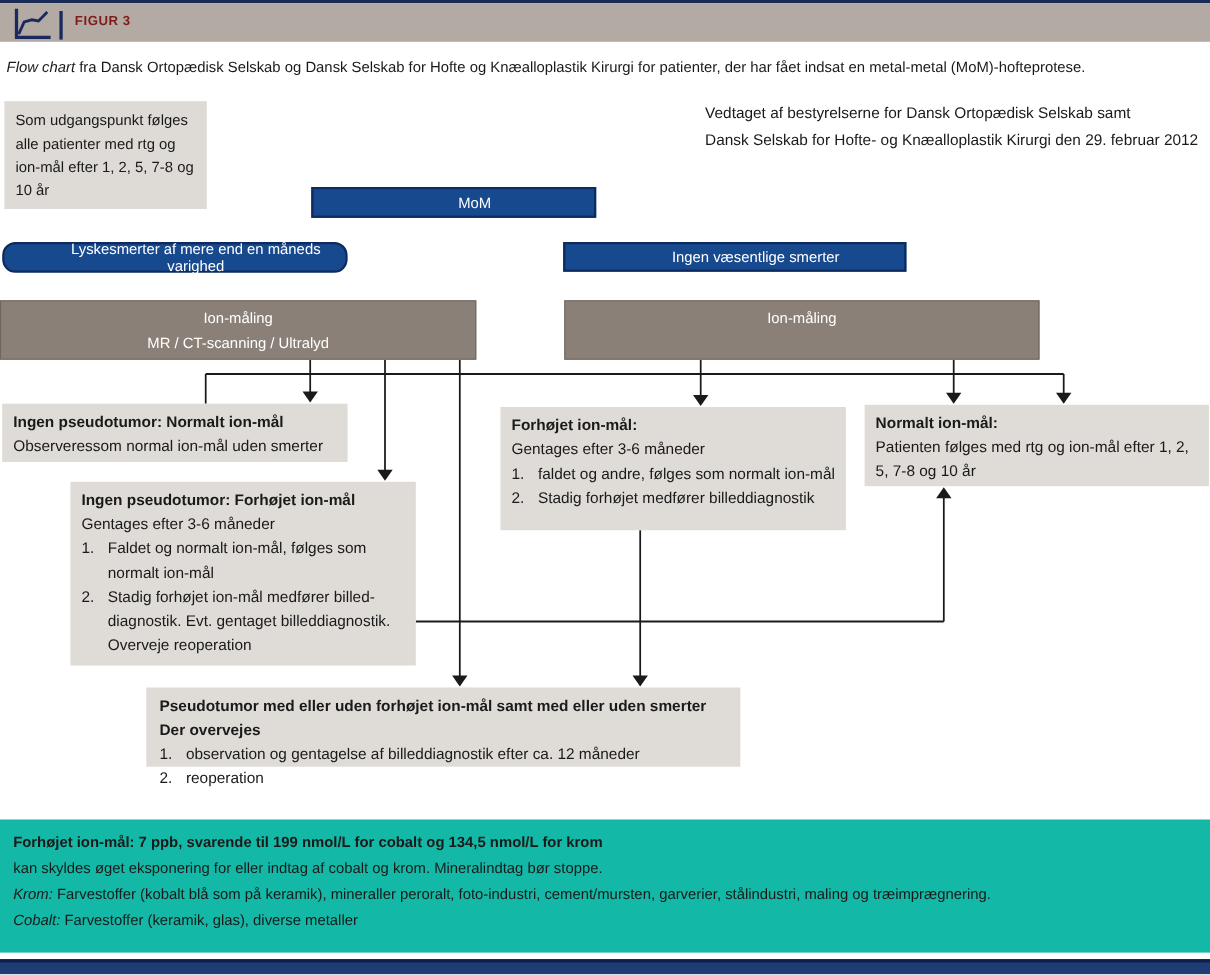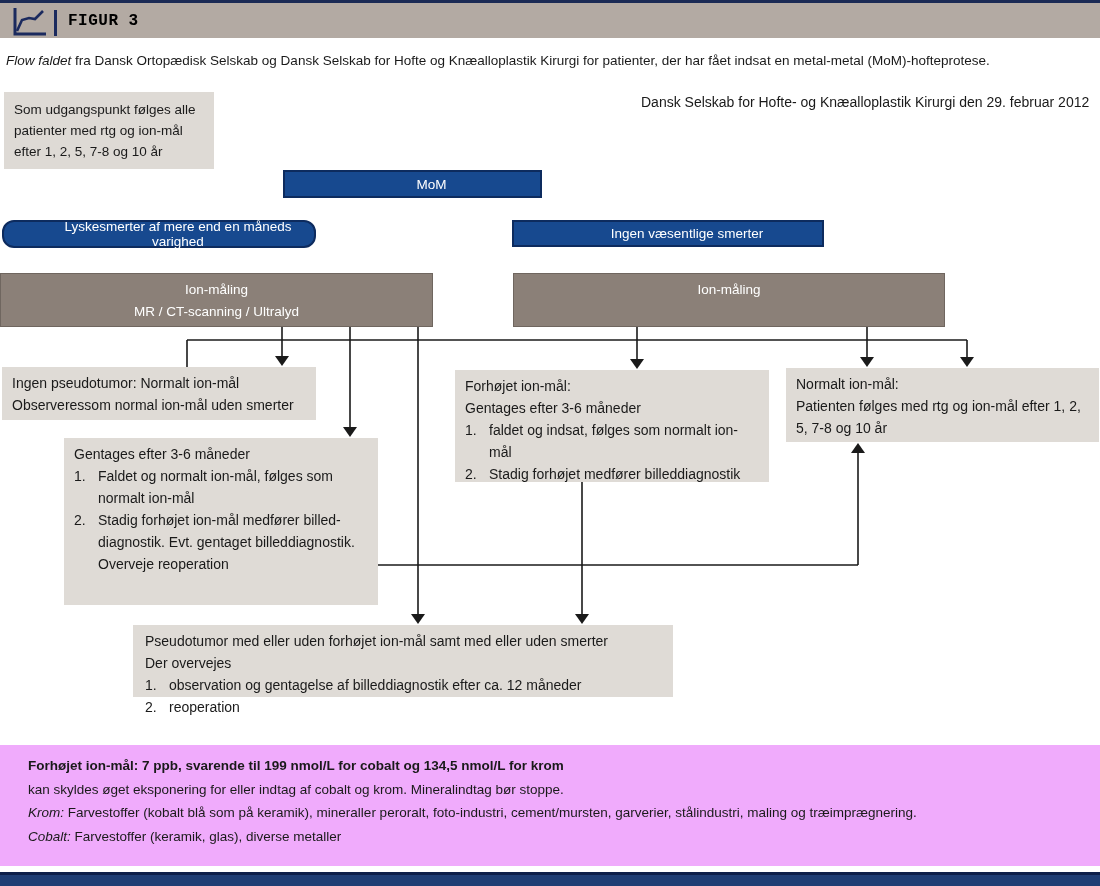--- a/index.html
+++ b/index.html
@@ -11,51 +11,51 @@
   }
   
   .top-rule { position:absolute; left:0; top:0; width:1100px; height:3px; background:#1b2a55; }
   .header-band {
     position:absolute; left:0; top:3px; width:1100px; height:35px;
     background:#b3aaa3; display:flex; align-items:center;
   }
   .header-icon { position:absolute; left:10px; top:4px; width:38px; height:30px; }
   .header-divider { position:absolute; left:54px; top:7px; width:3px; height:26px; background:#1b2a5e; }
   .figure-label {
-    position:absolute; left:68px; top:9px; color:#000000; font-weight:bold;
-    font-size:16px; letter-spacing:0.5px;font-family:Liberation Mono, monospace;
+    position:absolute; left:68px; top:9px; color:#7f1d1d; font-weight:bold;
+    font-size:12px; letter-spacing:0.5px;
   }
   
   .caption { position:absolute; left:6px; top:53px; width:1090px; font-size:13.5px; }
   .caption .it { font-style:italic; }
   .adopted { position:absolute; left:641px; top:90px; width:460px; font-size:14px; line-height:25px; }
   .intro-box {
-    position:absolute; left:4px; top:92px; width:210px; min-height:72px;
+    position:absolute; left:4px; top:92px; width:184px; min-height:72px;
     background:#dedad5; padding:7px 10px; font-size:13.5px; line-height:21px;
   }
   
   .navy-box {
     position:absolute; background:#17498f; border:2px solid #0d2b5e;
     color:#fff; font-size:13.5px; display:flex; align-items:center; justify-content:center;
     text-align:center;
     padding-left:38px;
   }
   .taupe-box {
     position:absolute; background:#8b8078; border:1px solid #6f665f;
     color:#fff; font-size:13.5px; text-align:center; line-height:22px; padding-top:5px;
   }
   .gray-box { position:absolute; background:#dfdbd6; font-size:14px; line-height:22px; padding:5px 10px; }
-  .gray-box .b { font-weight:normal; display:block; }
+  .gray-box .b { font-weight:bold; display:block; }
   .li-row { display:flex; }
   .li-num { flex:none; width:24px; }
   .li-text { flex:1; }
   
   .footnote {
     position:absolute; left:0; top:745px; width:1100px; height:121px;
-    background:#f0abfc; padding:9px 28px; font-size:13.5px; line-height:23.5px;
+    background:#14b8a6; padding:9px 12px; font-size:13.5px; line-height:23.5px;
   }
   .footnote .b { font-weight:bold; }
   .footnote .it { font-style:italic; }
   .bottom-bar {
     position:absolute; left:0; top:872px; width:1100px; height:14px;
     background:#1f3d74; border-top:3px solid #0e1f4a;
   }
   
   .connectors { position:absolute; left:0; top:0; width:1100px; height:886px; pointer-events:none; }
 </style>
@@ -67,23 +67,24 @@
   <div class="top-rule"></div>
   <div class="header-band">
     <svg class="header-icon" viewBox="0 0 38 30">
       <path d="M5 1 L5 27 L36 27" fill="none" stroke="#1b2a5e" stroke-width="3"></path>
       <path d="M7 24 L12 13 L19 11 L25 12 L33 4" fill="none" stroke="#1b2a5e" stroke-width="2.6"></path>
     </svg>
     <div class="header-divider"></div>
     <div class="figure-label">FIGUR 3</div>
   </div>
 
-  <div class="caption"><span class="it">Flow faldet</span><span> fra Dansk Ortopædisk Selskab og Dansk Selskab for Hofte og Knæalloplastik Kirurgi for patienter, der har fået indsat en metal-metal (MoM)-hofteprotese.</span></div>
+  <div class="caption"><span class="it">Flow chart</span><span> fra Dansk Ortopædisk Selskab og Dansk Selskab for Hofte og Knæalloplastik Kirurgi for patienter, der har fået indsat en metal-metal (MoM)-hofteprotese.</span></div>
 
   <div class="adopted">
+    <div>Vedtaget af bestyrelserne for Dansk Ortopædisk Selskab samt</div>
     <div>Dansk Selskab for Hofte- og Knæalloplastik Kirurgi den 29. februar 2012</div>
   </div>
 
   <div class="intro-box">Som udgangspunkt følges alle patienter med rtg og ion-mål efter 1, 2, 5, 7-8 og 10 år</div>
 
   <svg class="connectors" viewBox="0 0 1100 886">
     <g stroke="#1a1a1a" stroke-width="1.6" fill="none">
       <line x1="187" y1="340" x2="967" y2="340"></line>
       <line x1="187" y1="340" x2="187" y2="367"></line>
       <line x1="282" y1="327" x2="282" y2="357"></line>
@@ -120,37 +121,38 @@
   <div class="taupe-box" style="left:513px;top:273px;width:432px;height:54px;">
     <div>Ion-måling</div>
   </div>
 
   <div class="gray-box" style="left:2px;top:367px;width:314px;height:53px;">
     <span class="b">Ingen pseudotumor: Normalt ion-mål</span>
     <span>Observeressom normal ion-mål uden smerter</span>
   </div>
 
   <div class="gray-box" style="left:64px;top:438px;width:314px;height:167px;">
+    <span class="b">Ingen pseudotumor: Forhøjet ion-mål</span>
     <span>Gentages efter 3-6 måneder</span>
     <div class="li-row">
       <span class="li-num">1.</span>
       <span class="li-text">Faldet og normalt ion-mål, følges som normalt ion-mål</span>
     </div>
     <div class="li-row">
       <span class="li-num">2.</span>
       <span class="li-text">Stadig forhøjet ion-mål medfører billed-diagnostik. Evt. gentaget billeddiagnostik. Overveje reoperation</span>
     </div>
   </div>
 
   <div class="gray-box" style="left:455px;top:370px;width:314px;height:112px;">
     <span class="b">Forhøjet ion-mål:</span>
     <span>Gentages efter 3-6 måneder</span>
     <div class="li-row">
       <span class="li-num">1.</span>
-      <span class="li-text">faldet og indsat, følges som normalt ion-mål</span>
+      <span class="li-text">faldet og andre, følges som normalt ion-mål</span>
     </div>
     <div class="li-row">
       <span class="li-num">2.</span>
       <span class="li-text">Stadig forhøjet medfører billeddiagnostik</span>
     </div>
   </div>
 
   <div class="gray-box" style="left:786px;top:368px;width:313px;height:74px;">
     <span class="b">Normalt ion-mål:</span>
     <span>Patienten følges med rtg og ion-mål efter 1, 2, 5, 7-8 og 10 år</span>

